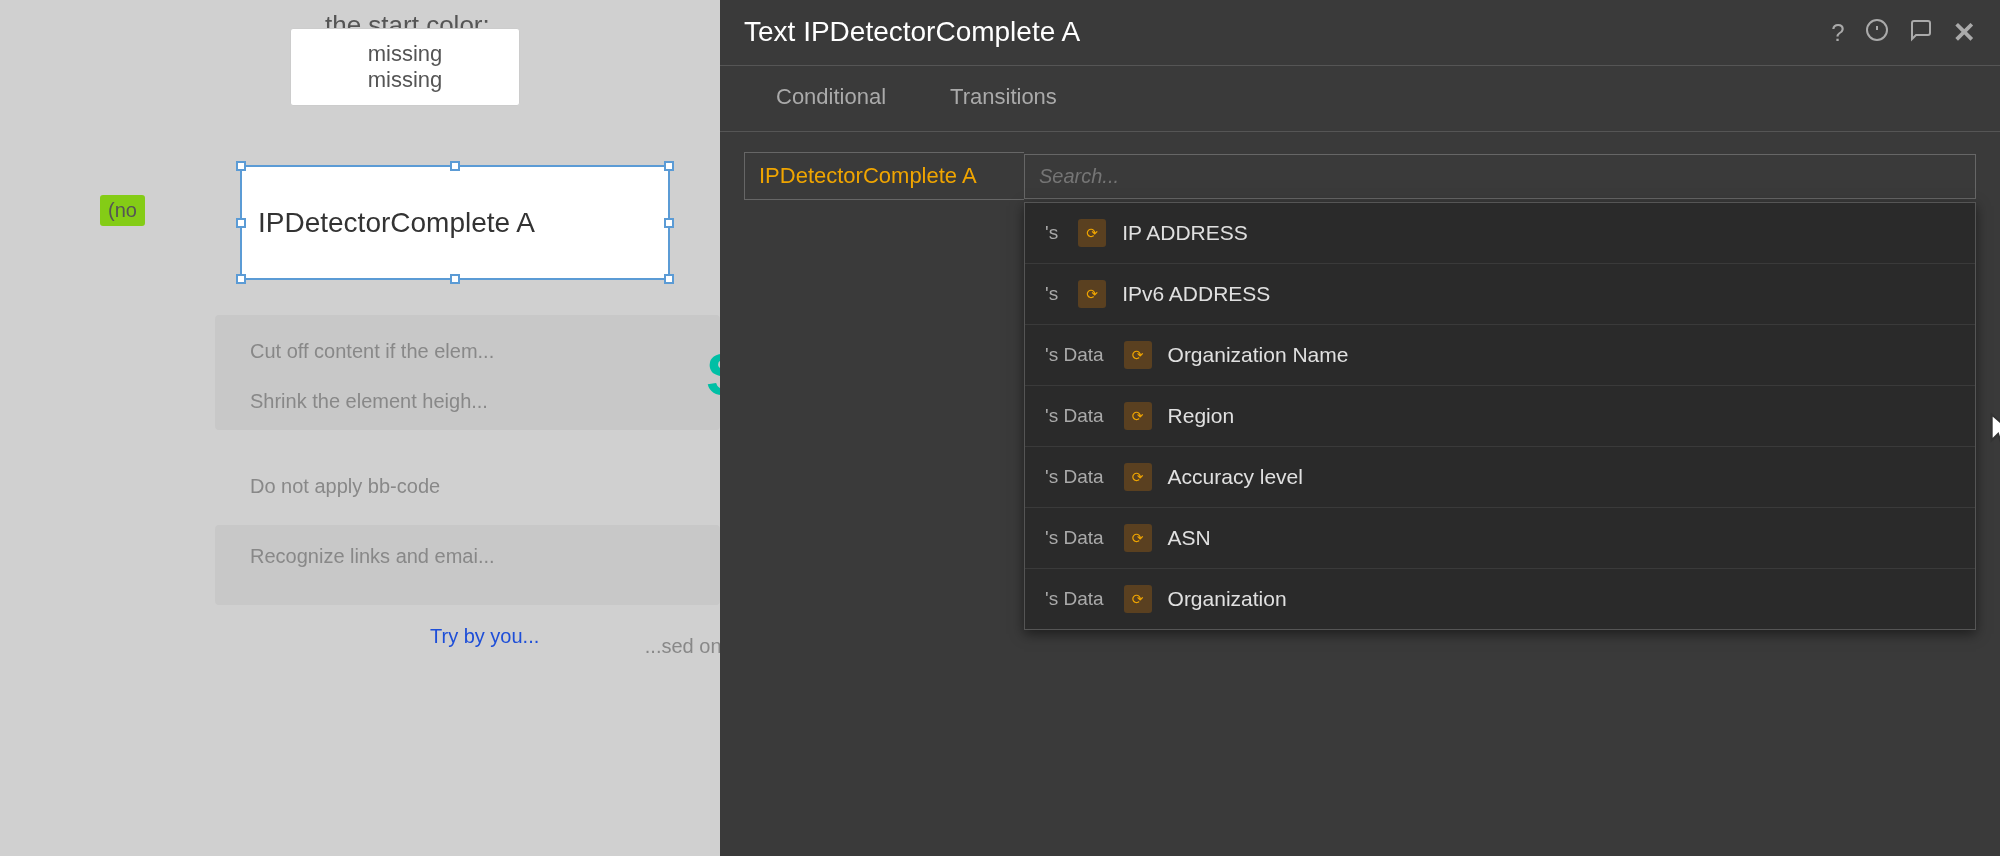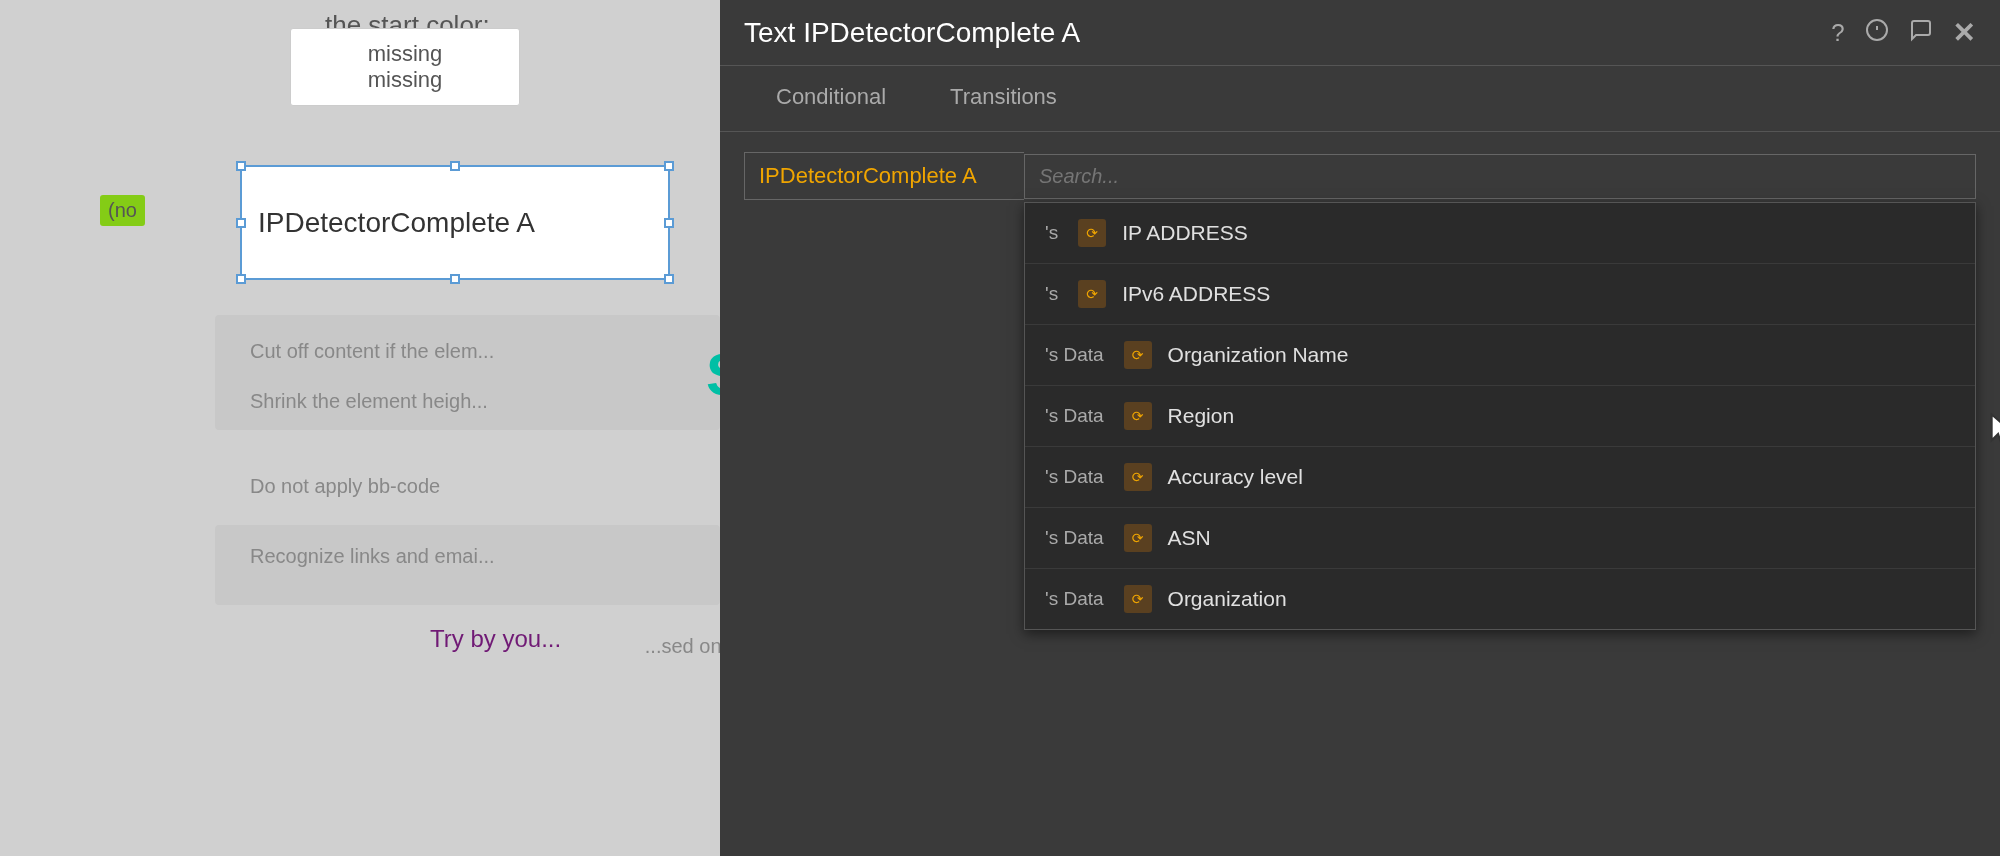--- a/index.html
+++ b/index.html
@@ -141,22 +141,22 @@
       top: 545px;
       left: 250px;
       font-size: 20px;
       color: #888;
     }
 
     .try-text {
       position: absolute;
       top: 625px;
       left: 430px;
-      font-size: 24px;
-      color: #701a75;
+      font-size: 20px;
+      color: #1d4ed8;
     }
 
     .teal-s {
       position: absolute;
       top: 340px;
       right: 30px;
       font-size: 60px;
       color: #00bfa5;
       font-weight: bold;
     }
@@ -174,21 +174,21 @@
       position: absolute;
       left: 720px;
       top: 0;
       width: 1280px;
       height: 856px;
       background: #3a3a3a;
     }
 
     .panel-header {
       display: flex;
-      align-items: center;
+      align-items: flex-start;
       justify-content: space-between;
       padding: 16px 24px;
       background: #3a3a3a;
       border-bottom: 1px solid #555;
     }
 
     .panel-title {
       font-size: 28px;
       color: white;
       font-weight: 400;

